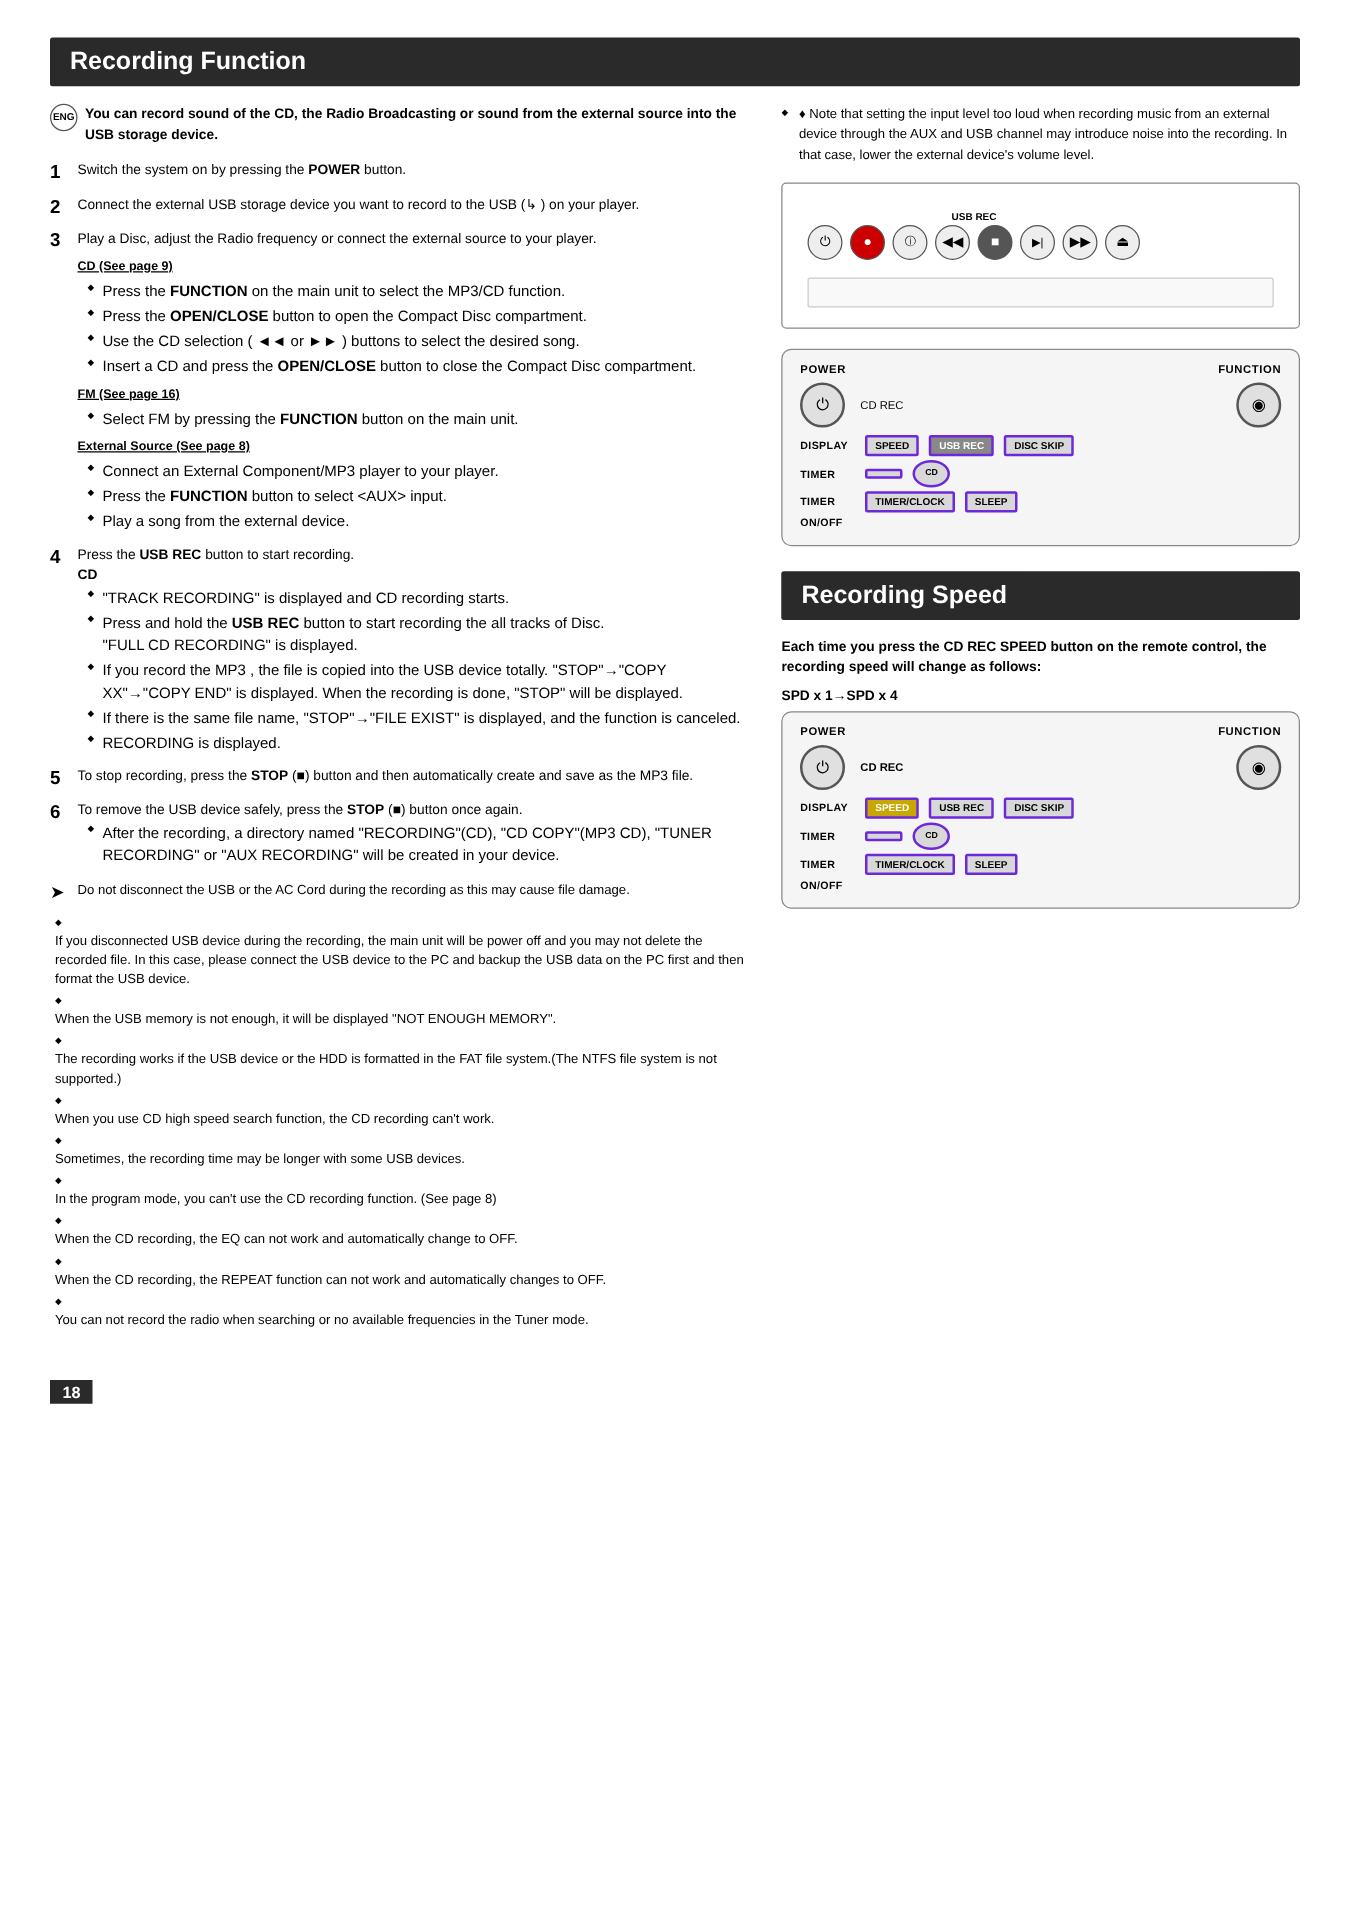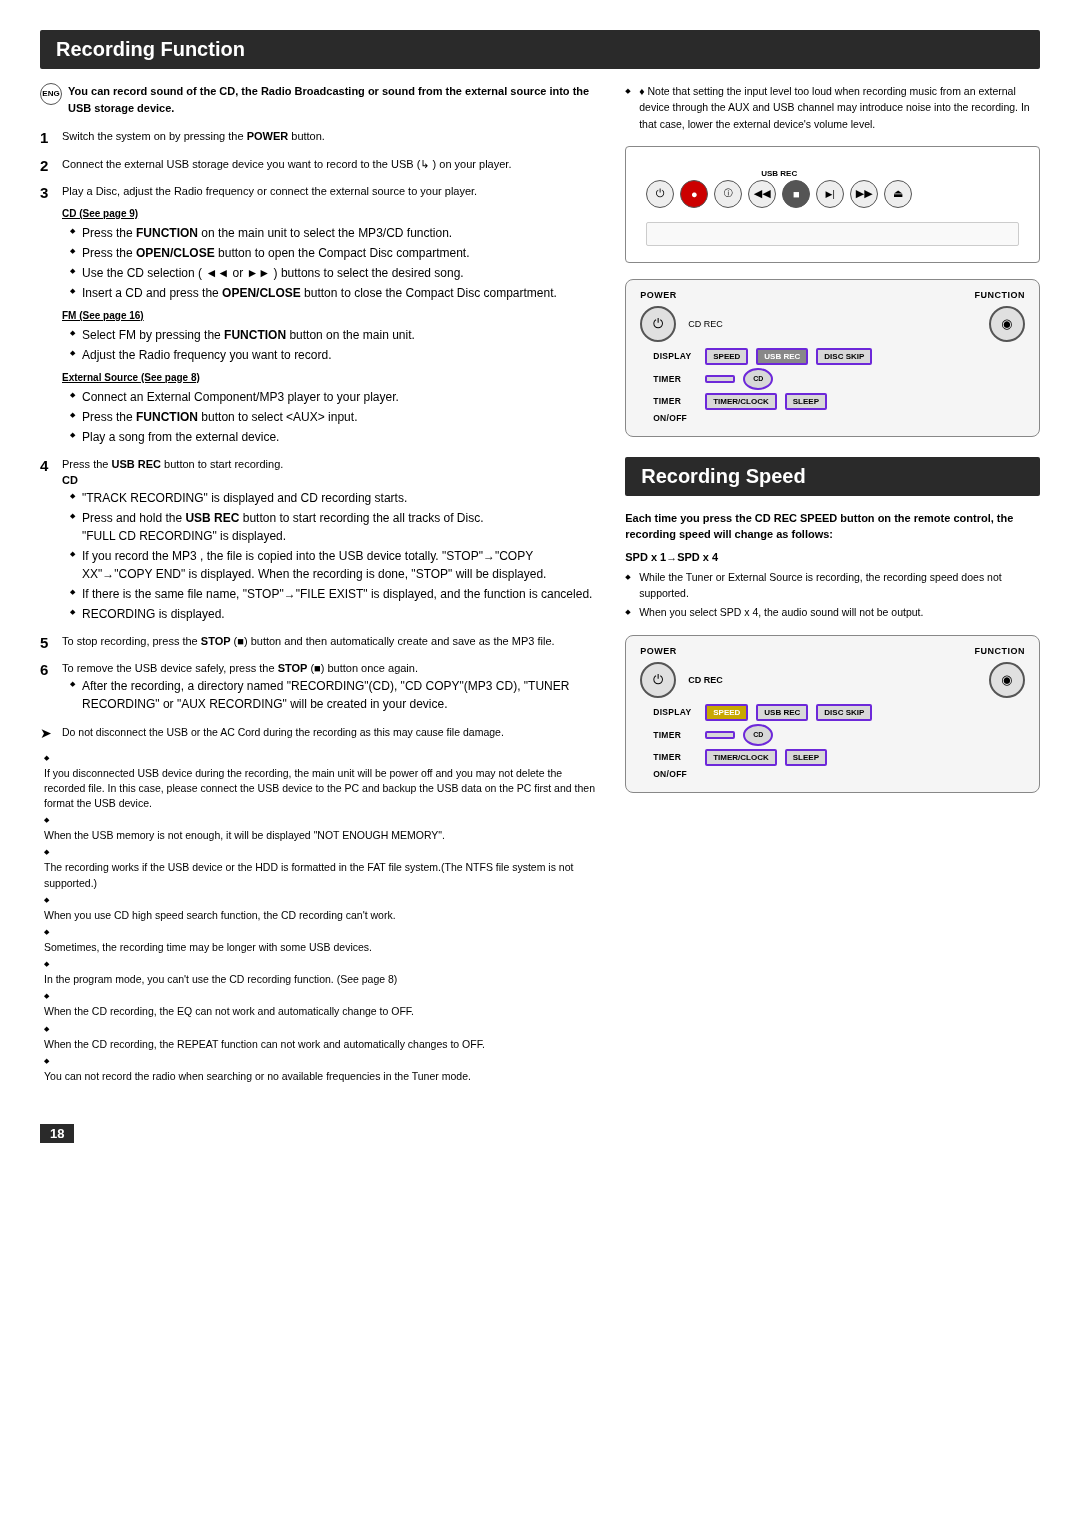--- a/index.html
+++ b/index.html
@@ -265,21 +265,21 @@
       display: flex;
       align-items: center;
       justify-content: center;
       font-size: 13px;
     }
 
     .panel-sub-row {
       display: flex;
       gap: 8px;
       align-items: center;
-      margin: 3px 13px;
+      margin: 3px 0;
       font-size: 9px;
     }
 
     .panel-sub-row .lbl {
       min-width: 44px;
       font-size: 8.5px;
       font-weight: bold;
       letter-spacing: 0.3px;
     }
 
@@ -389,21 +389,20 @@
           <ul class="bullet-list">
             <li>Press the <b>FUNCTION</b> on the main unit to select the MP3/CD function.</li>
             <li>Press the <b>OPEN/CLOSE</b> button to open the Compact Disc compartment.</li>
             <li>Use the CD selection ( ◄◄ or ►► ) buttons to select the desired song.</li>
             <li>Insert a CD and press the <b>OPEN/CLOSE</b> button to close the Compact Disc compartment.</li>
           </ul>
 
           <div class="sub-section-title">FM (See page 16)</div>
           <ul class="bullet-list">
             <li>Select FM by pressing the <b>FUNCTION</b> button on the main unit.</li>
-            <li>Adjust the Radio frequency you want to record.</li>
           </ul>
 
           <div class="sub-section-title">External Source (See page 8)</div>
           <ul class="bullet-list">
             <li>Connect an External Component/MP3 player to your player.</li>
             <li>Press the <b>FUNCTION</b> button to select &lt;AUX&gt; input.</li>
             <li>Play a song from the external device.</li>
           </ul>
         </div>
       </div>
@@ -550,30 +549,20 @@
 
       <div class="recording-speed-section">
         <div class="section-header">Recording Speed</div>
 
         <p style="font-weight:bold; font-size:11px; line-height:1.5; margin-bottom:8px;">Each time you press the CD REC SPEED button on the remote control, the recording speed will change as follows:</p>
 
         <div class="spd-note">
           <span>SPD x 1→SPD x 4</span>
         </div>
 
-        <div class="right-note">
-          <div class="bullet">
-            <span class="diamond">◆</span>
-            <span>While the Tuner or External Source is recording, the recording speed does not supported.</span>
-          </div>
-          <div class="bullet">
-            <span class="diamond">◆</span>
-            <span>When you select SPD x 4, the audio sound will not be output.</span>
-          </div>
-        </div>
 
         <div class="remote-panel">
           <div class="panel-row">
             <span class="panel-label">POWER</span>
             <span class="panel-label">FUNCTION</span>
           </div>
           <div class="panel-btn-area">
             <div class="p-power">⏻</div>
             <div style="font-size:9px; margin-left:4px; font-weight:bold;">CD REC</div>
             <div class="p-func" style="margin-left:auto;">◉</div>

